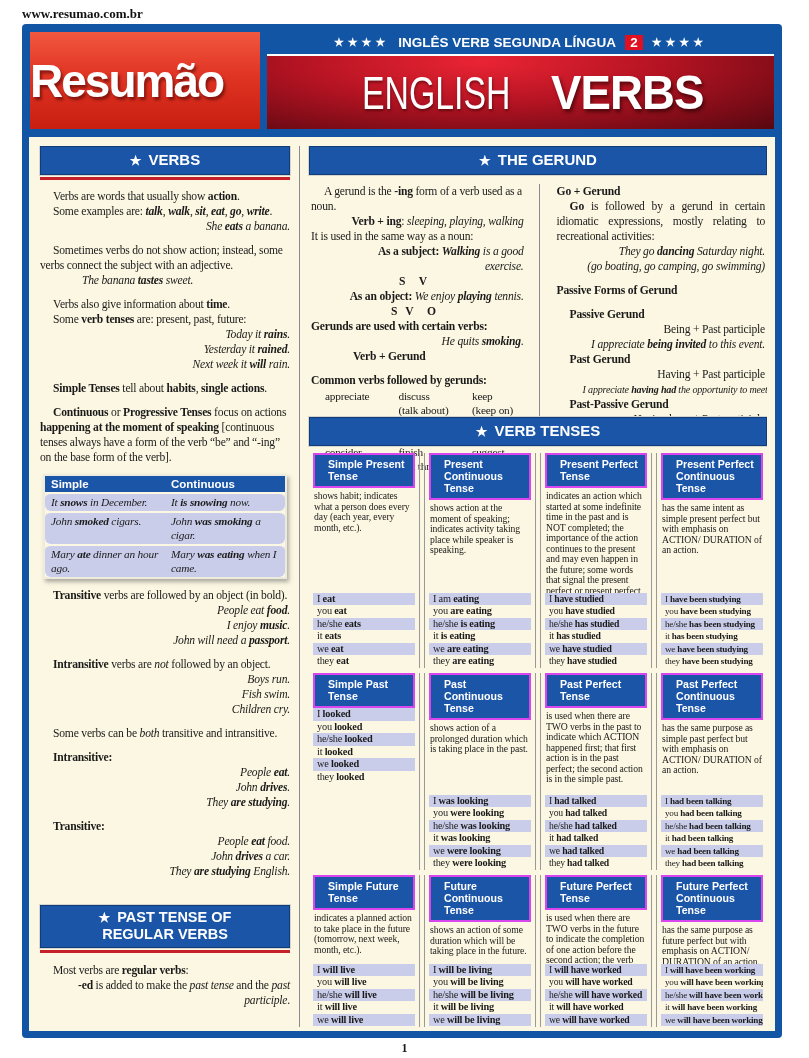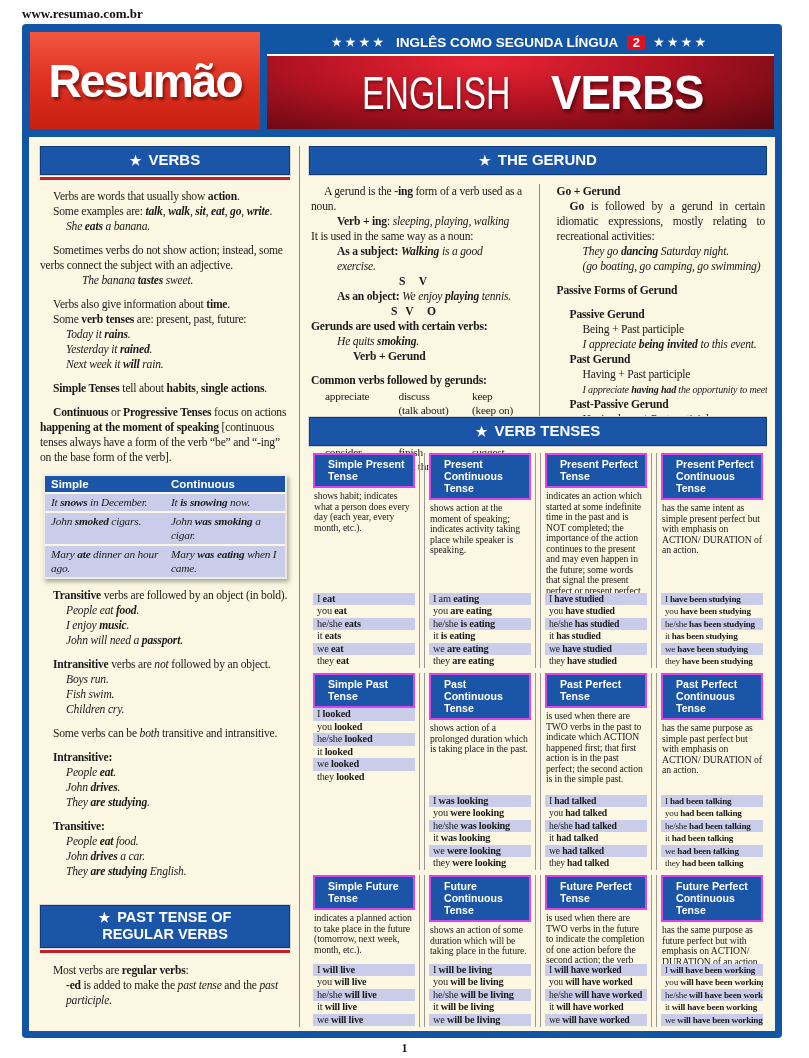--- a/index.html
+++ b/index.html
@@ -8,21 +8,21 @@
 
   .url{position:absolute;top:6px;left:22px;font-weight:bold;font-size:13px;color:#111;}
 
   .frame{position:absolute;left:22px;top:24px;width:760px;height:1014px;
          background:#1355a5;border-radius:4px;padding:7px;box-sizing:border-box;
          display:flex;flex-direction:column;}
 
   
   .hdr{display:flex;gap:7px;height:97px;margin:1px 1px 8px 1px;}
   .logo{width:230px;background:linear-gradient(180deg,#f2573f 0%,#e03424 45%,#c81f10 100%);
-        display:flex;align-items:center;justify-content:center;}
+        display:flex;align-items:center;justify-content:flex-start;}
   .logo span{font-family:"Liberation Sans",sans-serif;font-weight:bold;font-size:46px;color:#fff;
         letter-spacing:-2px;text-shadow:2px 3px 3px rgba(60,0,0,.55);}
   .titlebox{flex:1;display:flex;flex-direction:column;}
   .series{background:#1355a5;color:#fff;border-bottom:2px solid #fff;
           display:flex;align-items:center;justify-content:center;gap:9px;
           font-family:"Liberation Sans",sans-serif;font-weight:bold;font-size:13.5px;
           padding:3px 0 4px 0;}
   .series .stars{font-size:11px;letter-spacing:4px;}
   .series .num{background:#e01020;padding:0 5px;}
   .bigtitle{flex:1;background:radial-gradient(ellipse at 42% 8%, #ea2434 0%, #b31322 45%, #570710 100%);
@@ -44,35 +44,35 @@
   .secbar{background:#1a55a8;border:1px solid #123c78;box-shadow:0 0 0 1px #d6d6d0;
           color:#fff;text-align:center;font-family:"Liberation Sans",sans-serif;
           font-weight:bold;font-size:15px;line-height:1.15;padding:4px 0 5px 0;}
   .redline{height:3px;background:#c5202a;margin-top:2px;}
   .star{margin-right:7px;font-size:13px;}
 
   
   .bl{font-size:11.6px;line-height:15px;letter-spacing:-0.2px;}
   .bl-s{text-indent:13px;}
   .bl-j{text-indent:13px;text-align:justify;}
-  .bl-x{margin-left:26px;}
+  .bl-x{margin-left:26px;text-align:right;}
   .bl-x2{margin-left:42px;}
   .bl-xs{margin-left:26px;font-size:10.1px;white-space:nowrap;}
   .bl-bx{margin-left:13px;}
   .bl-pre1{margin-left:88px;font-weight:bold;}
   .bl-pre2{margin-left:80px;font-weight:bold;}
   .bl-gap{height:9px;}
   #verbs-a{margin-top:9px;} #ger-wrap{margin-top:7px;}
 
   
   .tbl{margin:9px 3px 9px 3px;border:2px solid #edeade;box-shadow:2px 3px 4px rgba(110,110,110,.55);}
   .tbl-head{display:flex;background:#1a55a8;color:#fff;
             font-family:"Liberation Sans",sans-serif;font-weight:bold;font-size:11.5px;}
   .tbl-hcell{padding:2px 6px;box-sizing:border-box;}
-  .tbl-row{display:flex;background:#c9cde9;border-top:2px solid #fcf7e2;}
+  .tbl-row{display:flex;background:#c9cde9;border-top:2px solid #fcf7e2;border-radius:6px;}
   .tbl-cell{padding:2px 6px;box-sizing:border-box;font-style:italic;font-size:11.3px;
             line-height:13.5px;letter-spacing:-0.2px;}
 
   .pastsec{margin-top:26px;}
   .pastsec .secbar{padding:3px 0 4px 0;font-size:14.5px;}
 
   
   .ger-cols{display:flex;min-height:233px;margin-top:6px;gap:8px;}
   .gcol1{flex:1.02;padding:0 7px 0 2px;min-width:0;}
   .gcol2{flex:1;padding:0 2px 0 9px;min-width:0;}
@@ -106,21 +106,21 @@
 
 <div class="frame">
 
   <div class="hdr">
     <div class="logo">
       <span>Resumão</span>
     </div>
     <div class="titlebox">
       <div class="series">
         <span class="stars">★★★★</span>
-        <span>INGLÊS COMO SEGUNDA LÍNGUA</span>
+        <span>INGLÊS VERB SEGUNDA LÍNGUA</span>
         <span class="num">2</span>
         <span class="stars">★★★★</span>
       </div>
       <div class="bigtitle">
         <span class="t-light">ENGLISH</span>
         <span class="t-bold">VERBS</span>
       </div>
     </div>
   </div>
 

